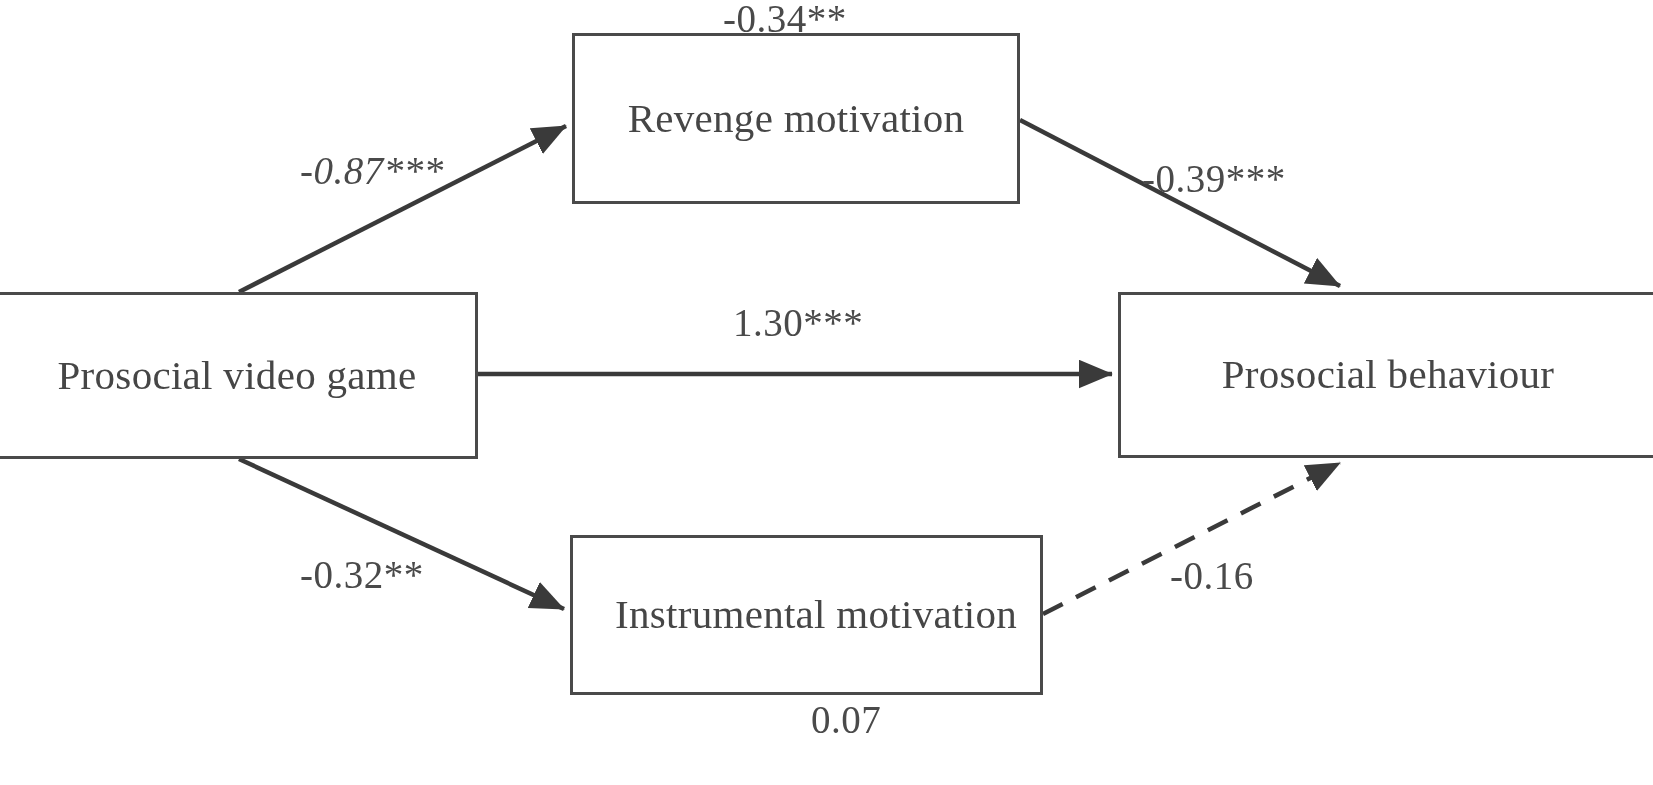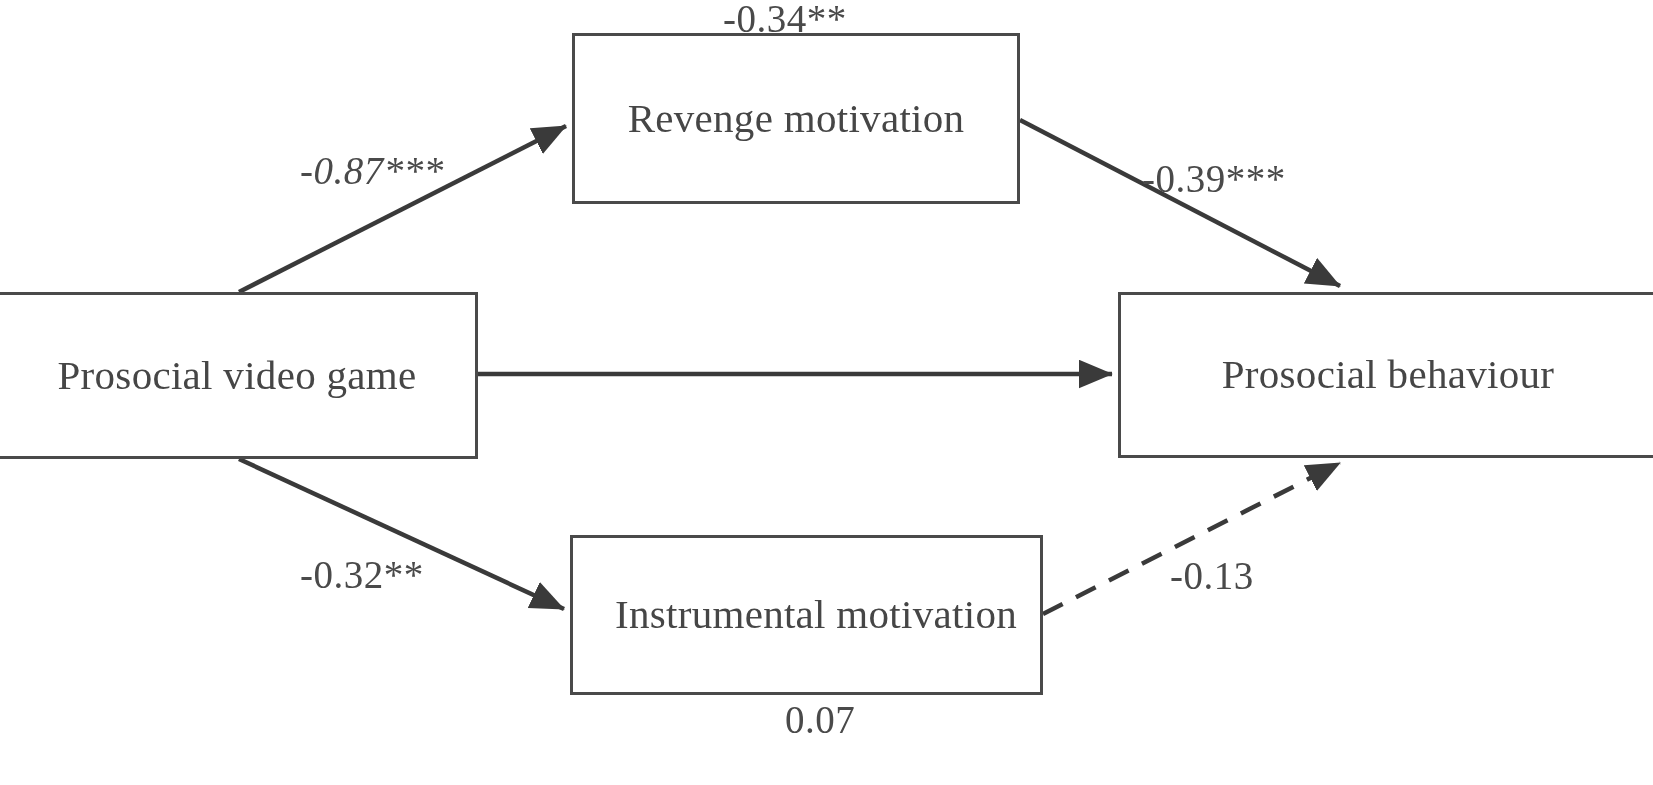--- a/index.html
+++ b/index.html
@@ -54,21 +54,21 @@
     white-space: nowrap;
     z-index: 4;
     letter-spacing: 0.5px;
   }
   #label-a  { left: 300px;  top: 148px; font-style: italic; }
   #label-b  { left: 723px;  top: -4px;  }
   #label-c  { left: 1142px; top: 146px; margin-top: 10px; }
   #label-d  { left: 733px;  top: 300px; }
   #label-e  { left: 300px;  top: 552px; }
   #label-f  { left: 1170px; top: 553px; }
-  #label-g  { left: 785px;  top: 697px; }
+  #label-g  { left: 811px;  top: 697px; }
   #edge-layer {
     position: absolute;
     left: 0; top: 0;
     width: 1653px;
     height: 785px;
     z-index: 1;
   }
 </style>
 </head>
 <body>
@@ -108,20 +108,21 @@
   <div class="node-box" id="node-aggressive">
     <span class="node-label">Prosocial behaviour</span>
   </div>
 
   <span class="edge-label" id="label-a">-0.87***</span>
 
   <span class="edge-label" id="label-b">-0.34**</span>
 
   <span class="edge-label" id="label-c">-0.39***</span>
 
+  <span class="edge-label" id="label-d">1.30***</span>
 
   <span class="edge-label" id="label-e">-0.32**</span>
 
-  <span class="edge-label" id="label-f">-0.13</span>
+  <span class="edge-label" id="label-f">-0.16</span>
 
   <span class="edge-label" id="label-g">0.07</span>
 
 </div>
 
 </body></html>

